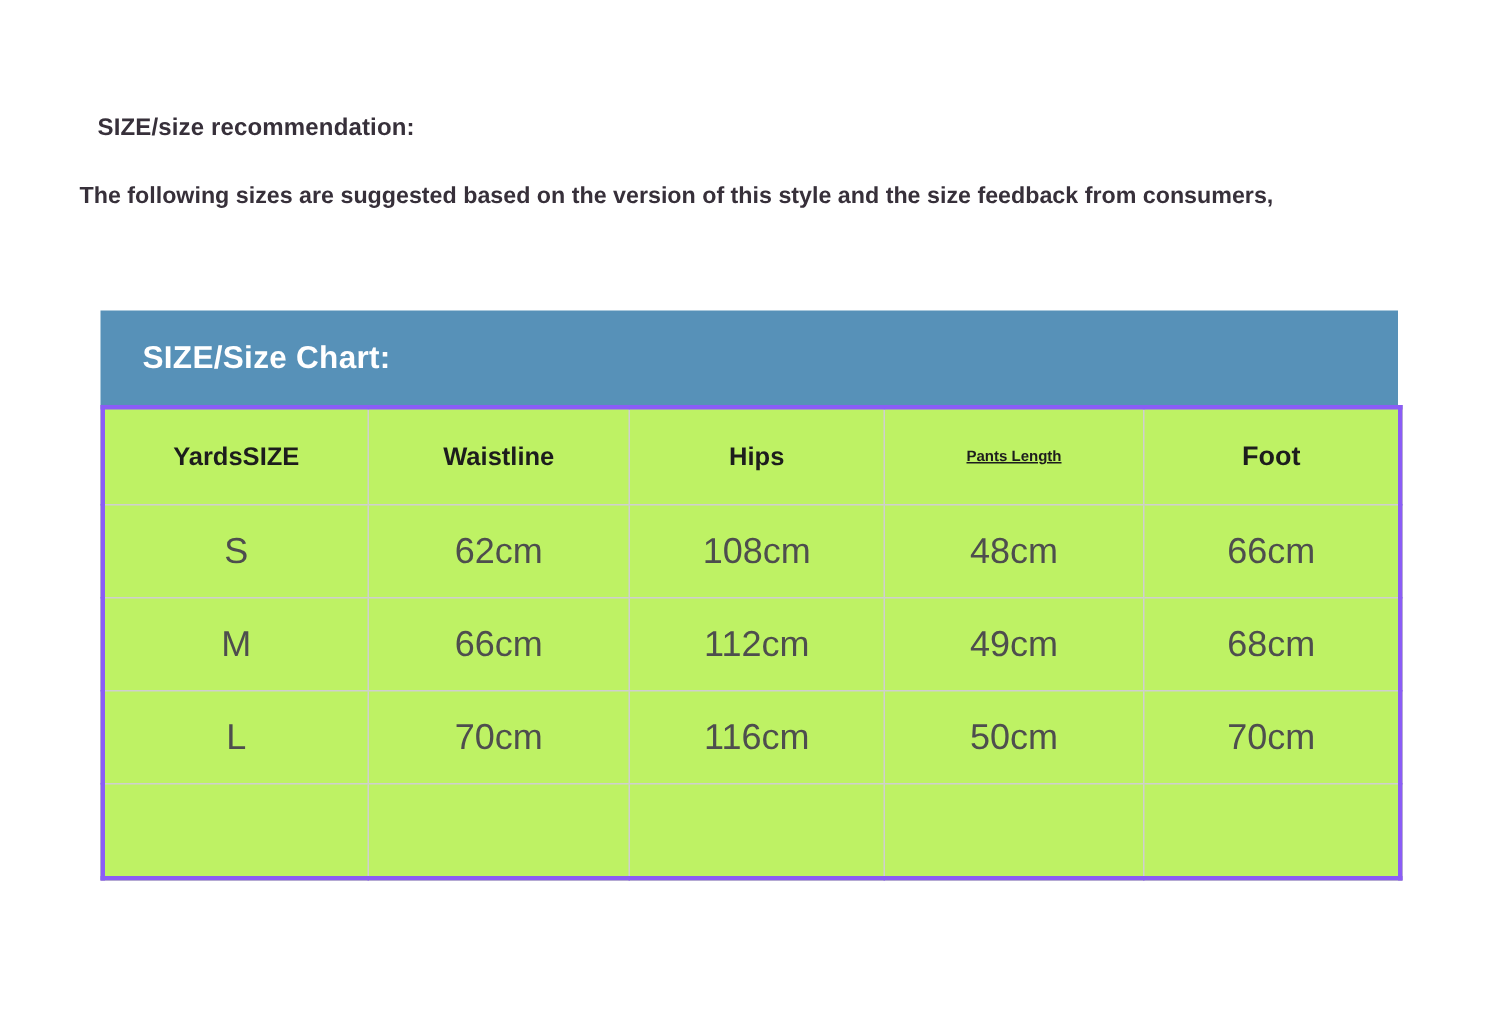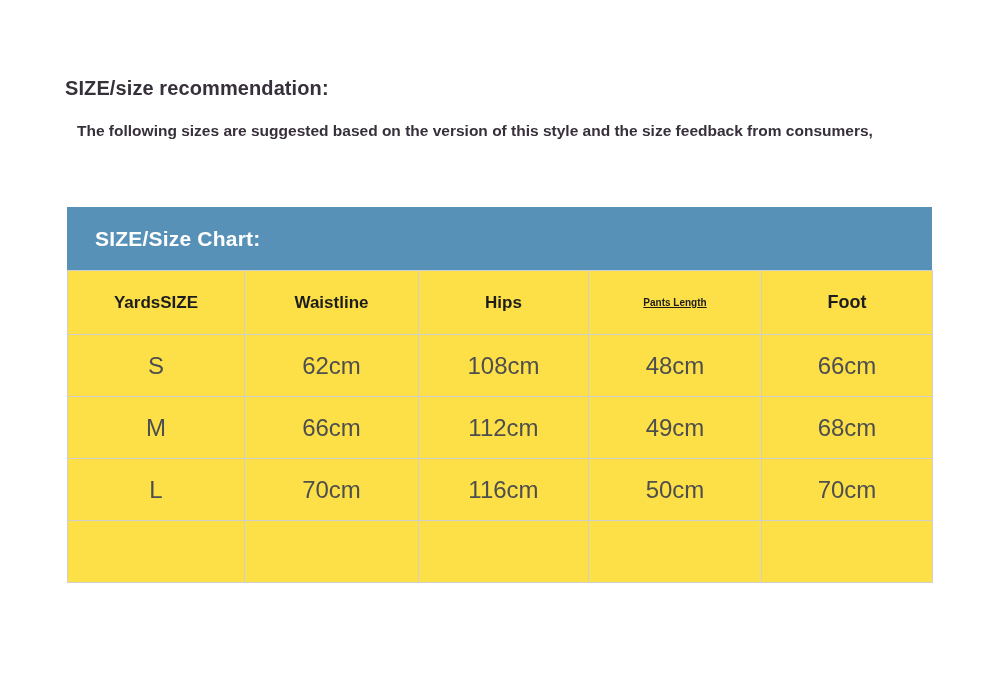--- a/index.html
+++ b/index.html
@@ -8,29 +8,29 @@
     width: 1000px;
     height: 674px;
     background: #ffffff;
     font-family: "Liberation Sans", sans-serif;
     overflow: hidden;
   }
   .rec-heading {
     position: absolute;
     left: 65px;
     top: 77px;
-    font-size: 20px;
+    font-size: 16px;
     font-weight: bold;
     color: #37303a;
     letter-spacing: 0.1px;
     white-space: nowrap;
   }
   .rec-paragraph {
     position: absolute;
-    left: 77px;
+    left: 53px;
     top: 121px;
     font-size: 15.5px;
     font-weight: bold;
     color: #37303a;
     line-height: 19.5px;
   }
   .rec-line { white-space: nowrap; }
   .chart-title-bar {
     position: absolute;
     left: 67px;
@@ -49,22 +49,22 @@
     font-weight: bold;
     letter-spacing: 0.2px;
   }
   .size-table {
     position: absolute;
     left: 67px;
     top: 270px;
     width: 865px;
     border-collapse: collapse;
     table-layout: fixed;
-    background: #fde047;
-    border: 1px solid #8b5cf6;
+    background: #bef264;
+    border: 3px solid #8b5cf6;
   }
   .size-table td, .size-table th {
     border: 1px solid #cfcfcf;
     text-align: center;
     vertical-align: middle;
     overflow: hidden;
     padding: 0;
   }
   .size-table tr.header-row th {
     height: 63px;

